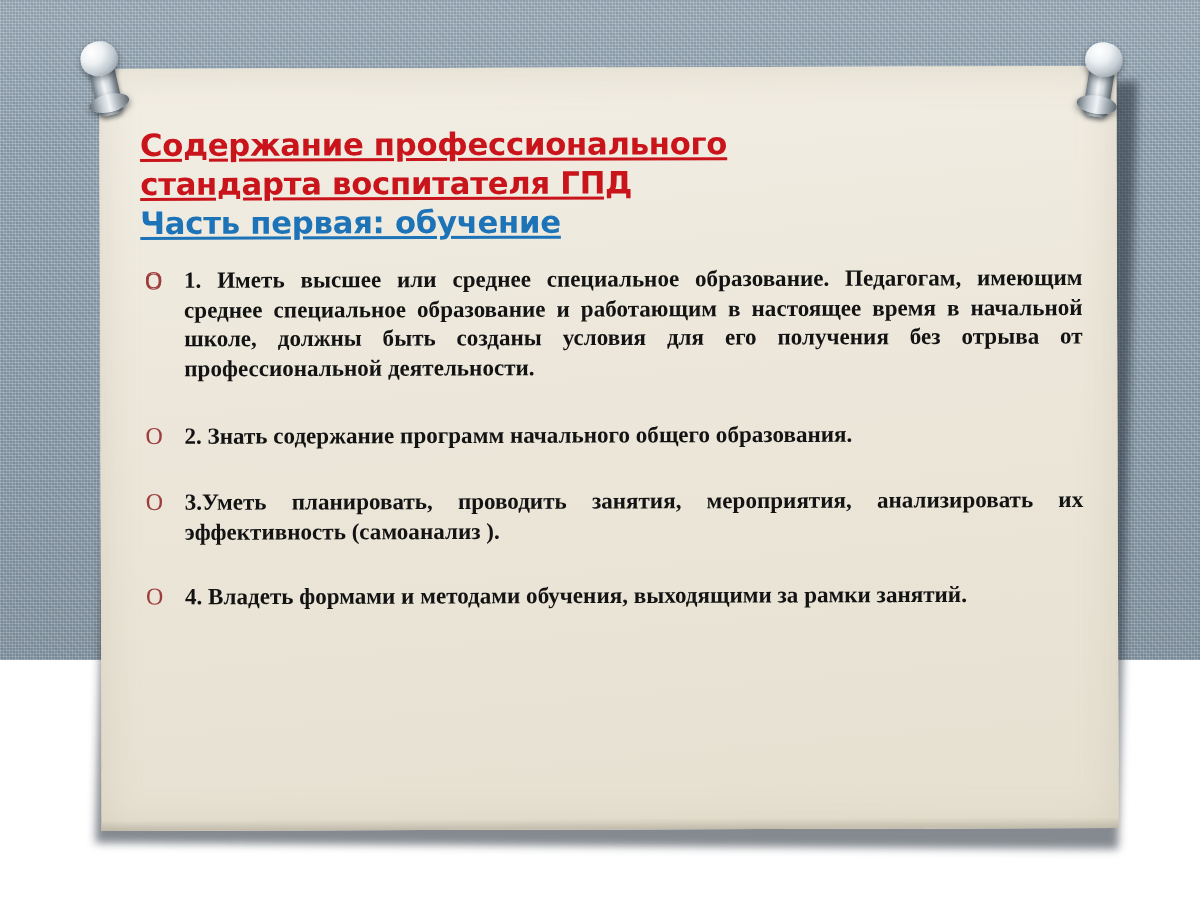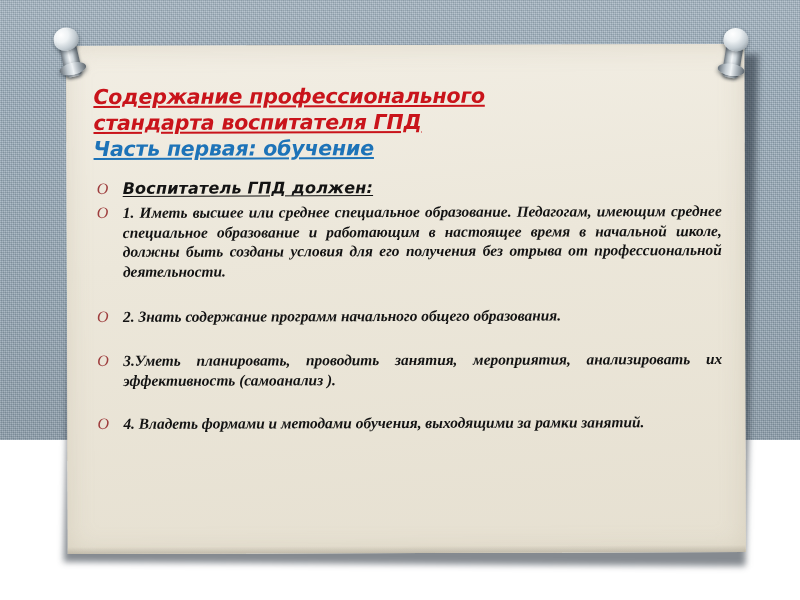--- a/index.html
+++ b/index.html
@@ -19,21 +19,20 @@
     position: relative;
     width: 800px;
     height: 440px;
     background-color: #93a7b6;
     background-image:
       linear-gradient(180deg, rgba(255,255,255,0.10) 0%, rgba(255,255,255,0.02) 22%, rgba(0,0,0,0.03) 70%, rgba(0,0,0,0.07) 100%),
       repeating-linear-gradient(0deg,   rgba(255,255,255,0.14) 0px, rgba(255,255,255,0.14) 1px, rgba(0,0,0,0.06) 1px, rgba(0,0,0,0.06) 2px),
       repeating-linear-gradient(90deg,  rgba(255,255,255,0.13) 0px, rgba(255,255,255,0.13) 1px, rgba(0,0,0,0.055) 1px, rgba(0,0,0,0.055) 2px),
       repeating-linear-gradient(45deg,  rgba(0,0,0,0.022) 0px, rgba(0,0,0,0.022) 2px, rgba(255,255,255,0.022) 2px, rgba(255,255,255,0.022) 4px);
     background-size: 100% 100%, 2px 2px, 2px 2px, 6px 6px;
-    font-style: italic;
   }
 
   
   #paper-shadow {
     position: absolute;
     left: 70px;
     top: 52px;
     width: 682px;
     height: 512px;
     background: rgba(32,42,52,0.55);
@@ -176,21 +175,20 @@
       <div class="title-block">
         <div class="title-line title-red">Содержание профессионального</div>
         <div class="title-line title-red">стандарта воспитателя  ГПД </div>
         <div class="title-line title-blue">Часть первая: обучение</div>
       </div>
 
       <ul id="bullets">
 
         <li class="bullet-item heading-item">
           <span class="marker">O</span>
-          <span>Воспитатель ГПД  должен:</span>
         </li>
 
         <li class="bullet-item gap-lg">
           <span class="marker">O</span>
           <span>1.  Иметь  высшее    или  среднее  специальное  образование. Педагогам,  имеющим  среднее  специальное  образование  и работающим в настоящее время в  начальной школе, должны быть  созданы  условия  для  его  получения  без  отрыва  от профессиональной деятельности.</span>
         </li>
 
         <li class="bullet-item gap-md">
           <span class="marker">O</span>
           <span>2. Знать содержание  программ начального общего образования.</span>

